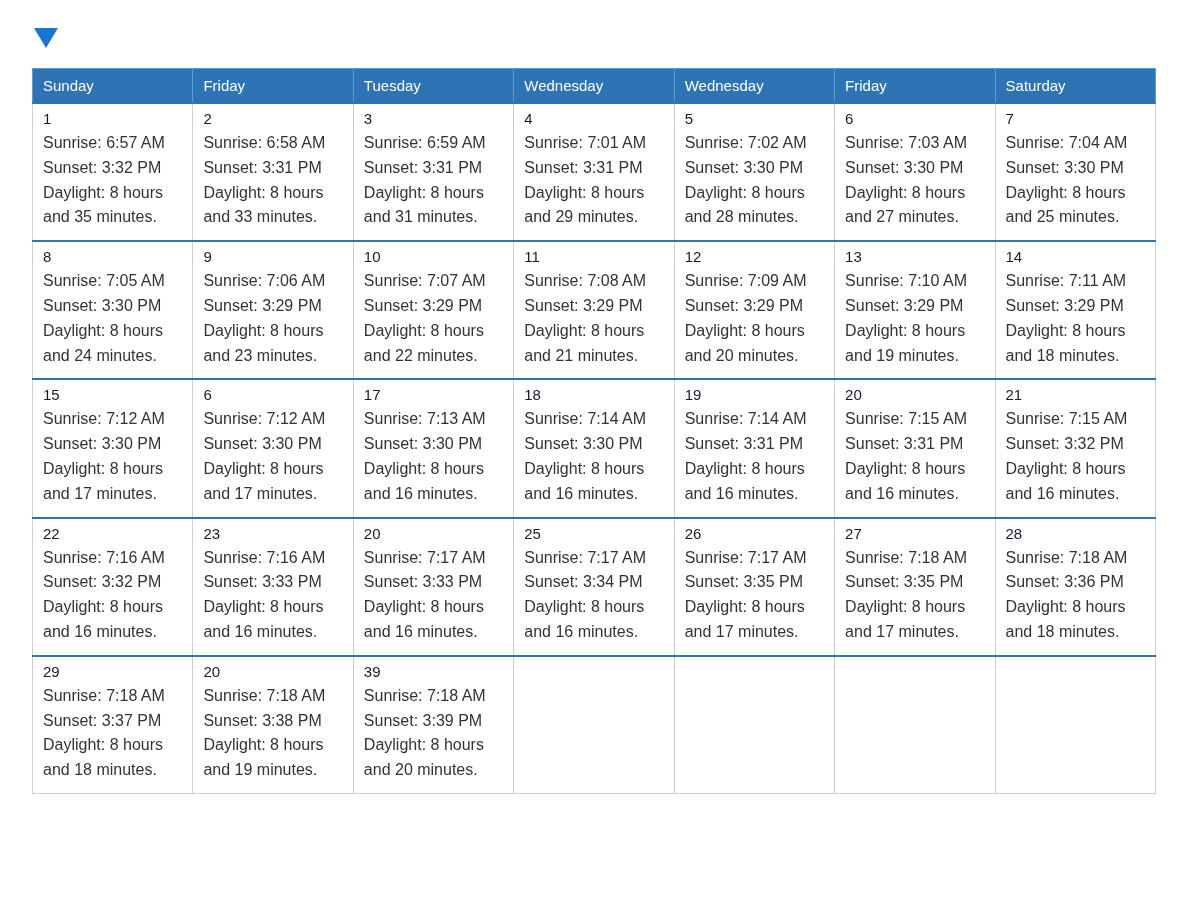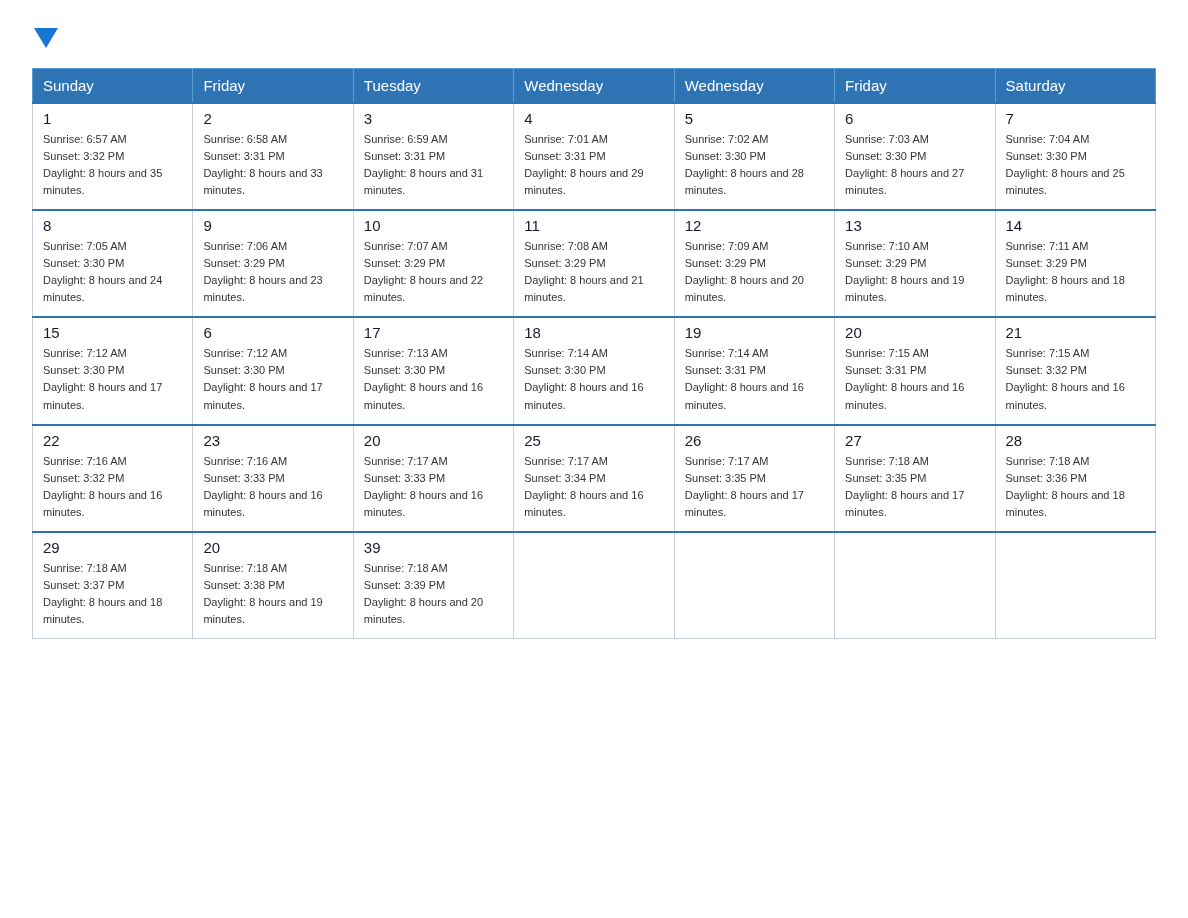--- a/index.html
+++ b/index.html
@@ -85,21 +85,21 @@
       border-top: 2px solid #2e74b5;
     }
     .day-number {
       font-size: 15px;
       font-weight: normal;
       color: #1a1a2e;
       margin-bottom: 4px;
       display: block;
     }
     .day-info {
-      font-size: 11px;
+      font-size: 16px;
       color: #333;
       line-height: 1.55;
     }
     .empty-cell {
       background: #fff;
     }
   </style>
 </head>
 <body>
 

